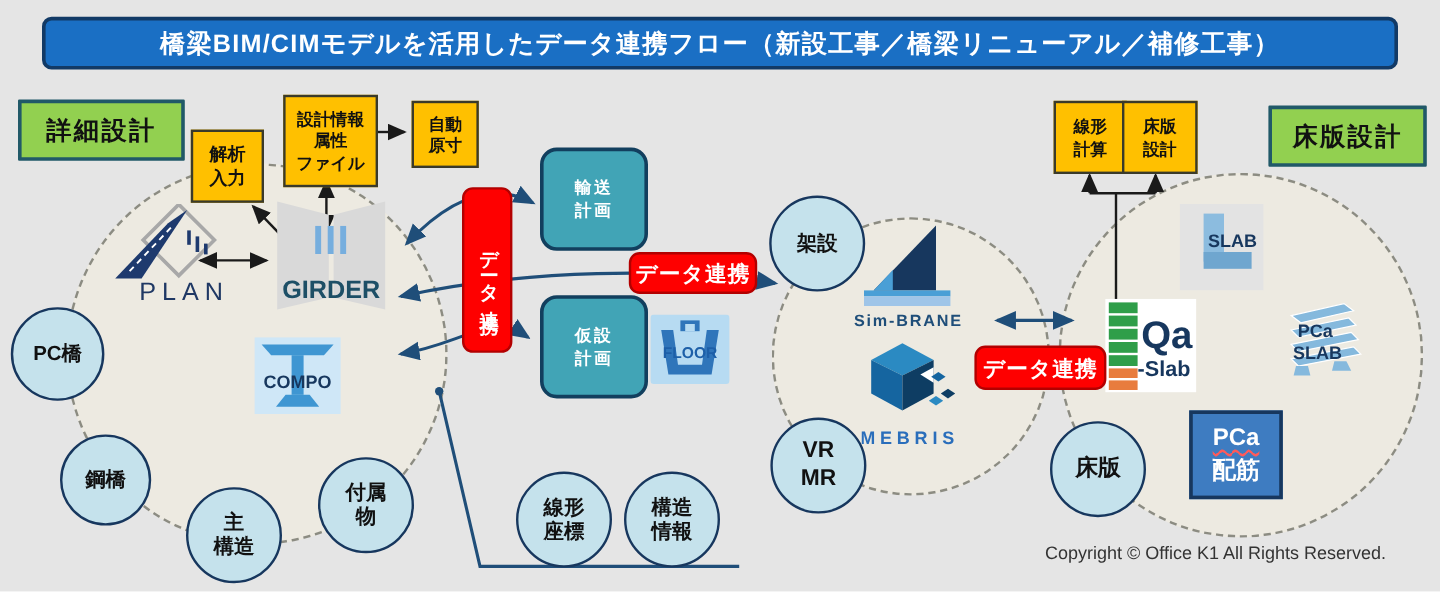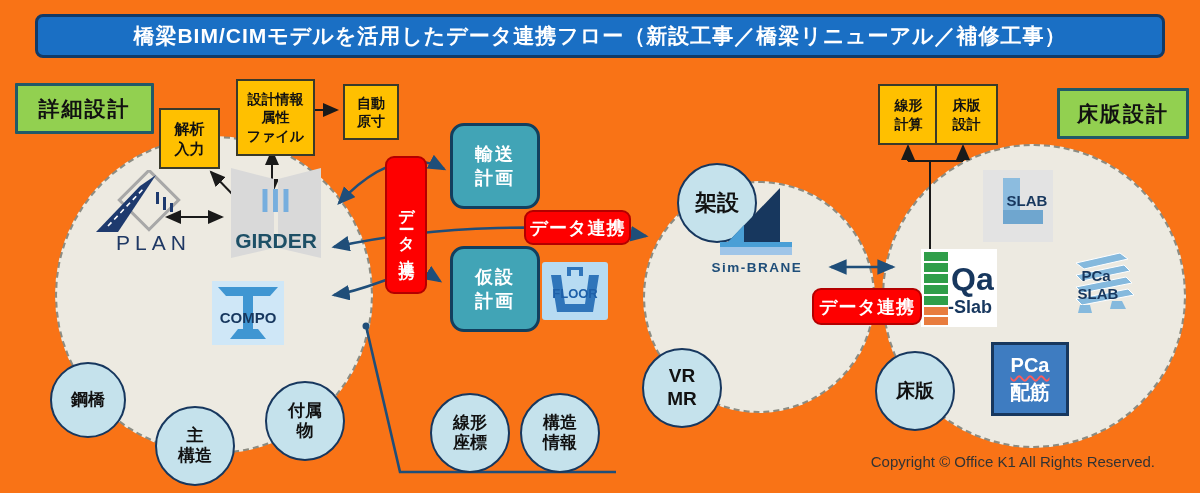--- a/index.html
+++ b/index.html
@@ -1,34 +1,34 @@
 <!DOCTYPE html>
 <html><head>
 <meta charset="utf-8">
 <style>
   html,body{margin:0;padding:0;background:#fff}
-  .stage{position:relative;width:1200px;height:493px;background:#f97316;overflow:hidden;
+  .stage{position:relative;width:1200px;height:493px;background:#e5e5e5;overflow:hidden;
          font-family:"Liberation Sans",sans-serif}
   .abs{position:absolute}
   .title{background:#1a6fc4;border:3px solid #123a66;border-radius:8px;color:#fff;
          font-weight:bold;font-size:21px;display:flex;align-items:center;justify-content:center;
          z-index:3;letter-spacing:1px}
   .zone{border:2px dashed #8c8c82;border-radius:50%;background:#edeae1;z-index:1}
   .phase{background:#92d050;border:3px solid #215968;border-radius:1px;display:flex;
          align-items:center;justify-content:center;font-weight:bold;font-size:21px;color:#111;
          z-index:3;letter-spacing:2px}
   .ybox{background:#ffc000;border:2px solid #3a3a2a;display:flex;align-items:center;
         justify-content:center;text-align:center;font-weight:bold;font-size:14px;line-height:1.3;
         white-space:pre-line;z-index:3;color:#111}
   .rbox{background:#fe0000;border:2px solid #b30000;border-radius:9px;color:#fff;font-weight:bold;
         display:flex;align-items:center;justify-content:center;z-index:4}
   .rbox.h{font-size:18px;letter-spacing:1px}
   .rbox.v{writing-mode:vertical-rl;text-orientation:mixed;font-size:16px;letter-spacing:4px;padding-top:2px}
   .tbox{background:#41a4b6;border:3px solid #123f5e;border-radius:14px;color:#fff;font-weight:bold;
-        font-size:18px;line-height:1.35;text-align:center;display:flex;align-items:center;
+        font-size:14px;line-height:1.35;text-align:center;display:flex;align-items:center;
         justify-content:center;white-space:pre-line;z-index:3;letter-spacing:2px}
   .circ{background:#c5e2ec;border:2px solid #17375e;border-radius:50%;display:flex;align-items:center;
         justify-content:center;text-align:center;font-weight:bold;font-size:17px;line-height:1.2;
         white-space:pre-line;z-index:3;color:#111;box-sizing:border-box}
   .logo{z-index:3}
   .bluebox{background:#3e7cc1;border:3px solid #17375e;color:#fff;font-weight:bold;font-size:20px;
         line-height:1.35;display:flex;flex-direction:column;align-items:center;justify-content:center;
         z-index:3;box-sizing:border-box}
   .wavy{text-decoration:underline wavy #ff5a5a;text-decoration-thickness:1.5px;text-underline-offset:3px}
   .copyright{font-size:15px;color:#333;z-index:3;text-align:right}
@@ -97,26 +97,27 @@
 
   <div class="abs rbox v" style="left:385px;top:156px;width:38px;height:132px">データ連携</div>
   <div class="abs rbox h" style="left:524px;top:210px;width:103px;height:31px">データ連携</div>
   <div class="abs rbox h" style="left:812px;top:288px;width:106px;height:33px">データ連携</div>
 
   <div class="abs tbox" style="left:450px;top:123px;width:84px;height:80px">輸送
 計画</div>
   <div class="abs tbox" style="left:450px;top:246px;width:84px;height:80px">仮設
 計画</div>
 
+  <div class="abs circ" style="left:9px;top:256px;width:78px;height:78px">PC橋</div>
   <div class="abs circ" style="left:50px;top:362px;width:76px;height:76px">鋼橋</div>
   <div class="abs circ" style="left:155px;top:406px;width:80px;height:80px">主
 構造</div>
   <div class="abs circ" style="left:265px;top:381px;width:80px;height:80px">付属
 物</div>
-  <div class="abs circ" style="left:677px;top:163px;width:80px;height:80px;font-size:22px">架設</div>
+  <div class="abs circ" style="left:641px;top:163px;width:80px;height:80px;font-size:17px">架設</div>
   <div class="abs circ" style="left:642px;top:348px;width:80px;height:80px;font-size:19px">VR
 MR</div>
   <div class="abs circ" style="left:875px;top:351px;width:80px;height:80px;font-size:19px">床版</div>
   <div class="abs circ" style="left:430px;top:393px;width:80px;height:80px">線形
 座標</div>
   <div class="abs circ" style="left:520px;top:393px;width:80px;height:80px">構造
 情報</div>
 
   <div class="abs logo" style="left:86px;top:170px">
     <svg width="135" height="84" viewBox="0 0 135 84">
@@ -174,20 +175,34 @@
       <g>
         <polygon points="18,62 70,8 70,62" fill="#17375e"></polygon>
         <polygon points="18,62 34,45 34,62" fill="#4a9fd6"></polygon>
         <rect x="10" y="62" width="72" height="5" fill="#4a9fd6"></rect>
         <rect x="10" y="67" width="72" height="8" fill="#9fc5e8"></rect>
       </g>
       <text x="47" y="92" text-anchor="middle" font-size="13.5" font-weight="bold" fill="#1f4e79" letter-spacing="1.5">Sim-BRANE</text>
     </svg>
   </div>
 
+  <div class="abs logo" style="left:718px;top:282px">
+    <svg width="80" height="92" viewBox="0 0 80 92">
+      <g>
+        <polygon points="8,18 34,4 60,18 34,31" fill="#2b8ac2"></polygon>
+        <polygon points="8,18 34,31 34,60 8,46" fill="#1565a0"></polygon>
+        <polygon points="60,18 34,31 34,60 60,46" fill="#0e3d63"></polygon>
+        <polygon points="60,24 49,30 60,37" fill="#fff"></polygon>
+        <polygon points="64,28 70,32 64,36 58,32" fill="#1565a0"></polygon>
+        <polygon points="72,42 78,46 72,50 66,46" fill="#0e3d63"></polygon>
+        <polygon points="62,48 68,52 62,56 56,52" fill="#2b8ac2"></polygon>
+      </g>
+      <text x="40" y="88" text-anchor="middle" font-size="15" font-weight="bold" fill="#2a6ebb" letter-spacing="4">MEBRIS</text>
+    </svg>
+  </div>
 
   <div class="abs logo" style="left:983px;top:170px">
     <svg width="70" height="72" viewBox="0 0 70 72">
       <rect width="70" height="72" fill="#e3e3e3"></rect>
       <g>
         <rect x="20" y="8" width="17" height="40" fill="#8cbcdf"></rect>
         <rect x="20" y="40" width="40" height="14" fill="#6fa6cf"></rect>
       </g>
       <text x="44" y="36" text-anchor="middle" font-size="15" font-weight="bold" fill="#17375e">SLAB</text>
     </svg>

